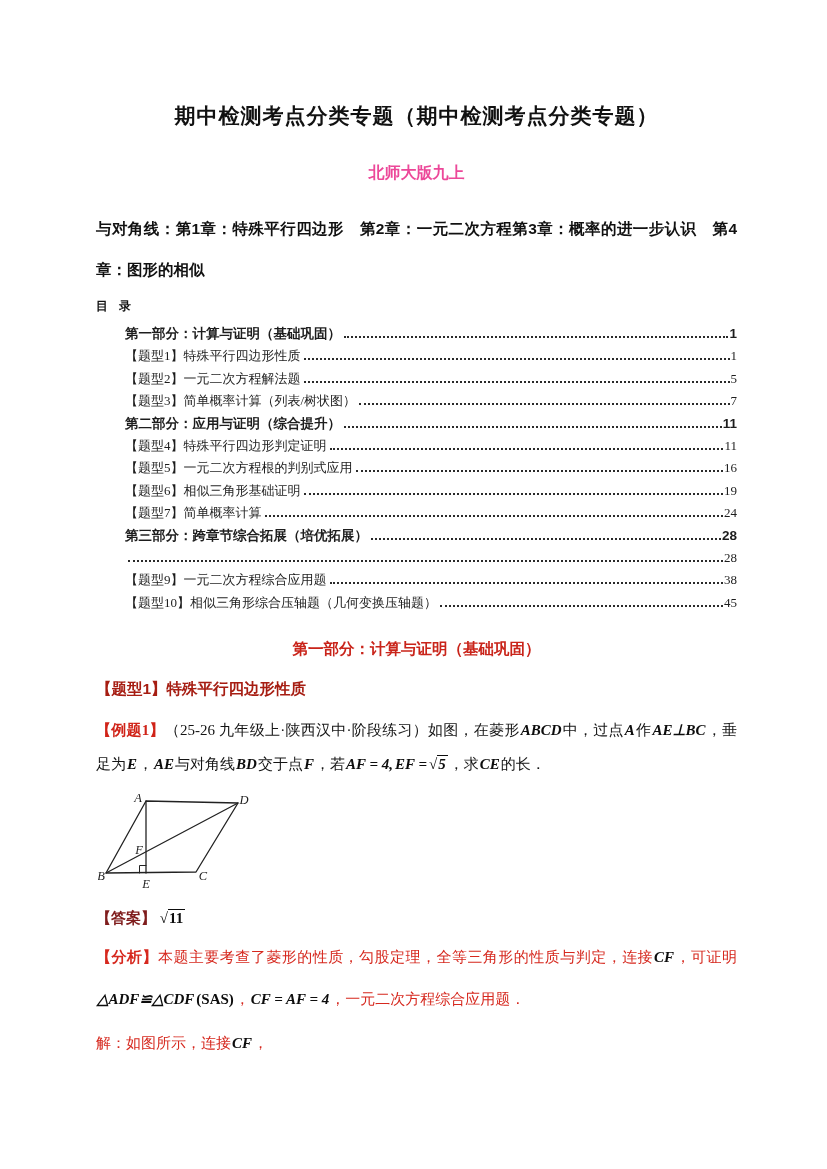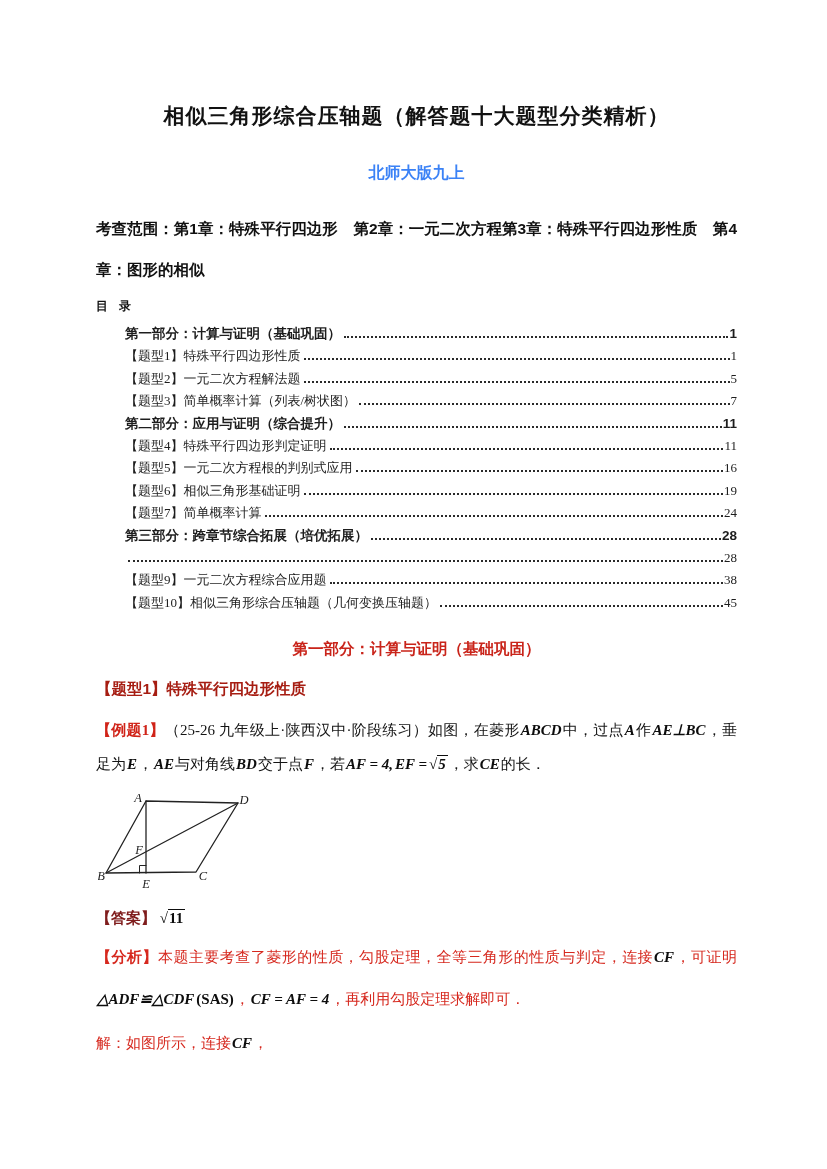--- a/index.html
+++ b/index.html
@@ -12,21 +12,21 @@
   .page { padding:0 90px 0 96px; }
 
   .doc-title {
     margin-top:102px; text-align:center;
     font-family:"Liberation Sans", sans-serif;
     font-size:21px; font-weight:bold; color:#111; letter-spacing:1px;
   }
   .doc-subtitle {
     margin-top:33px; text-align:center;
     font-family:"Liberation Sans", sans-serif;
-    font-size:16px; font-weight:bold; color:#3b82f6;
+    font-size:16px; font-weight:bold; color:#ec4899;
   }
   .scope {
     margin-top:24px;
     font-family:"Liberation Sans", sans-serif;
     font-size:15.5px; font-weight:bold; line-height:41px;
     text-align:justify; color:#111;
   }
   .toc-heading {
     margin-top:8px; text-align:left;
     font-size:12px; font-weight:bold; color:#111; letter-spacing:4px;
@@ -65,25 +65,25 @@
   .analysis { margin-top:8px; font-size:15px; line-height:42px; text-align:justify; }
   .solution-line { margin-top:6px; font-size:15px; line-height:34px; }
 
   svg text { font-family:"Liberation Serif", serif; font-style:italic; font-size:12.5px; fill:#1b1b1b; }
 </style>
 </head>
 <body>
 
 <div class="page">
 
-  <div class="doc-title">相似三角形综合压轴题（解答题十大题型分类精析）</div>
+  <div class="doc-title">期中检测考点分类专题（期中检测考点分类专题）</div>
 
   <div class="doc-subtitle">北师大版九上</div>
 
-  <div class="scope">考查范围：第1章：特殊平行四边形　第2章：一元二次方程第3章：特殊平行四边形性质　第4章：图形的相似</div>
+  <div class="scope">与对角线：第1章：特殊平行四边形　第2章：一元二次方程第3章：概率的进一步认识　第4章：图形的相似</div>
 
   <div class="toc-heading">目 录</div>
 
   <div class="toc">
     <div class="toc-row toc-part">
         <span class="toc-label">第一部分：计算与证明（基础巩固）</span>
         <span class="toc-dots"></span>
         <span class="toc-page">1</span>
       </div>
     <div class="toc-row">
@@ -171,20 +171,20 @@
       <text x="41" y="63" text-anchor="middle">F</text>
     </svg>
   </div>
 
   <div class="answer-line">
     <span class="label-red" style="color:#7f1d1d;">【答案】</span>
     <span class="answer-value sqrt"><span class="sqrt-sym">√</span><span class="sqrt-rad" style="font-style:normal;">11</span></span>
   </div>
 
   <div class="analysis" style="color:#d6281e;">
-    <span class="label-red">【分析】</span><span>本题主要考查了菱形的性质，勾股定理，全等三角形的性质与判定，连接</span><span class="math">CF</span><span>，可证明</span><span class="math">△ADF≌△CDF</span><span class="math" style="font-style:normal;">(SAS)</span><span>，</span><span class="math">CF = AF = 4</span><span>，再利用勾股定理求解即可．</span>
+    <span class="label-red">【分析】</span><span>本题主要考查了菱形的性质，勾股定理，全等三角形的性质与判定，连接</span><span class="math">CF</span><span>，可证明</span><span class="math">△ADF≌△CDF</span><span class="math" style="font-style:normal;">(SAS)</span><span>，</span><span class="math">CF = AF = 4</span><span>，一元二次方程综合应用题．</span>
   </div>
 
   <div class="solution-line" style="color:#d6281e;">
     <span>解：如图所示，连接</span><span class="math">CF</span><span>，</span>
   </div>
 
 </div>
 
 </body></html>

